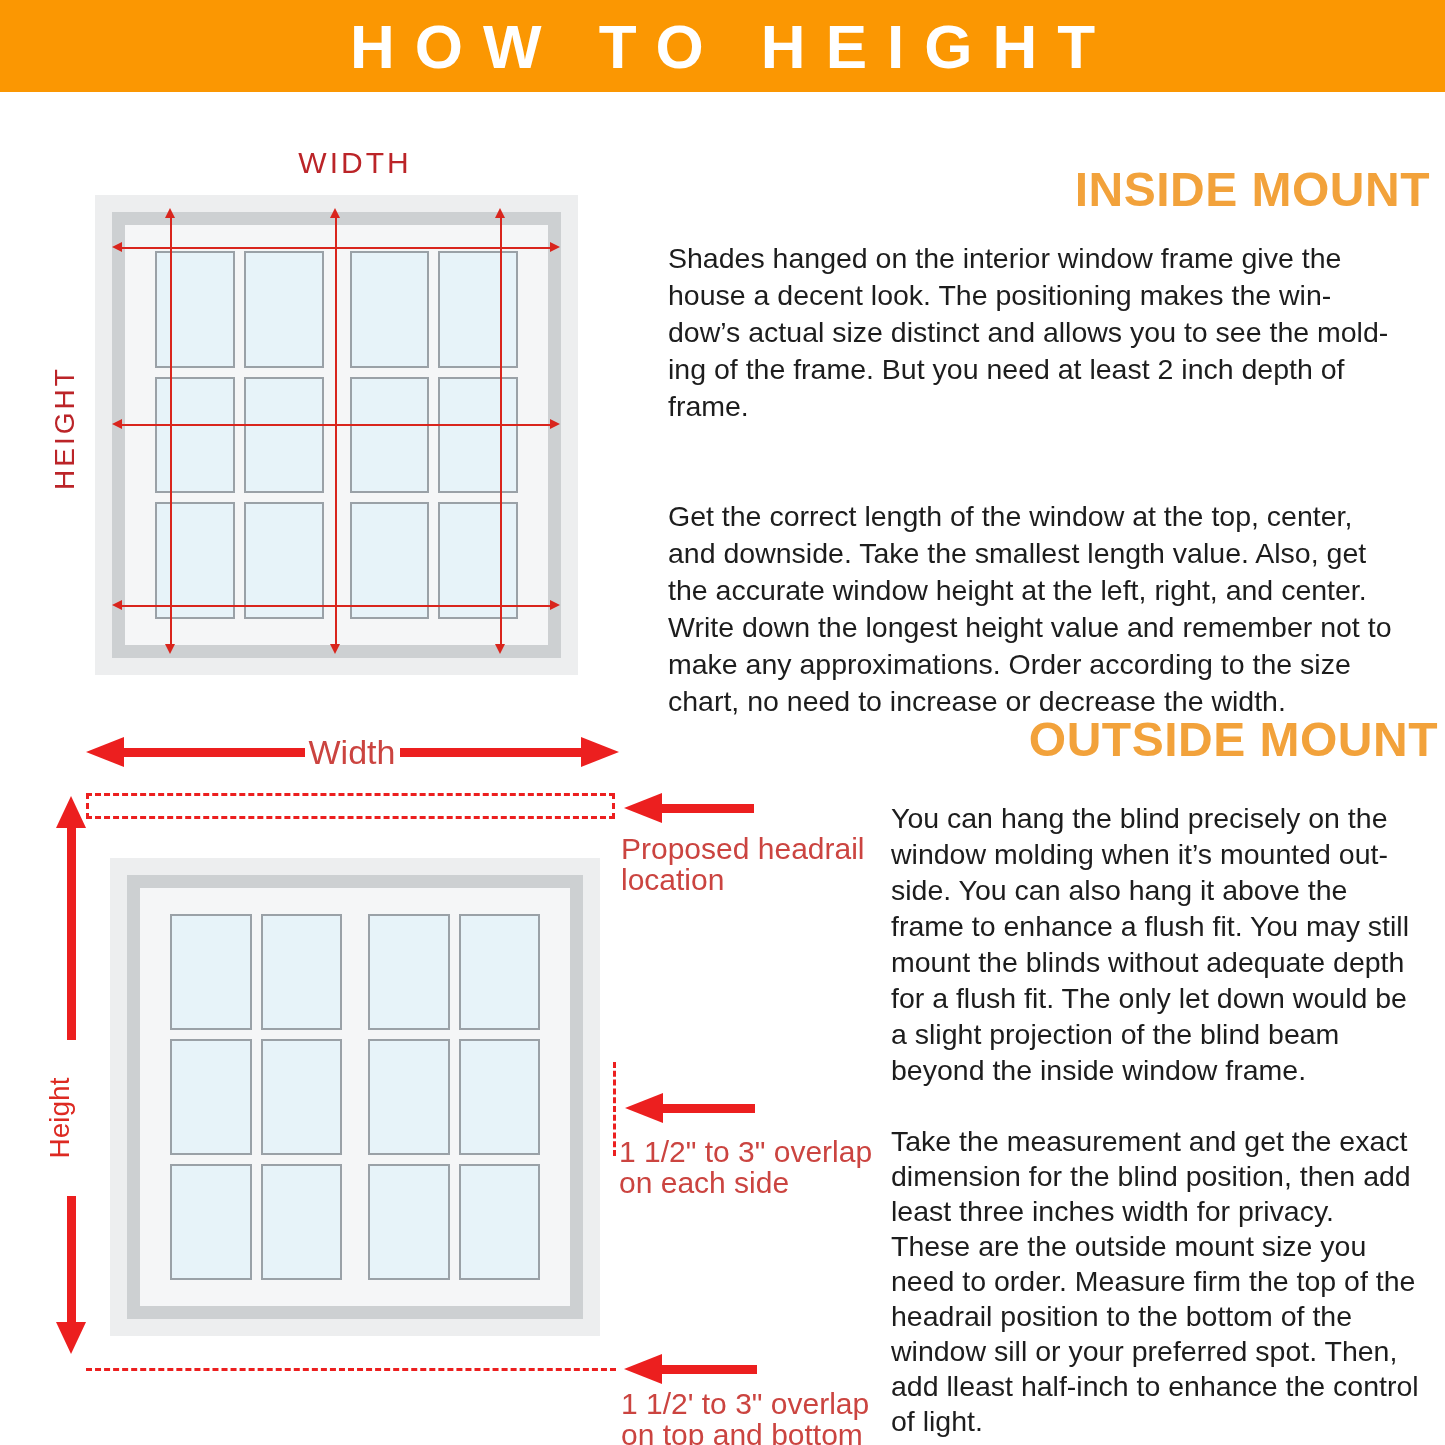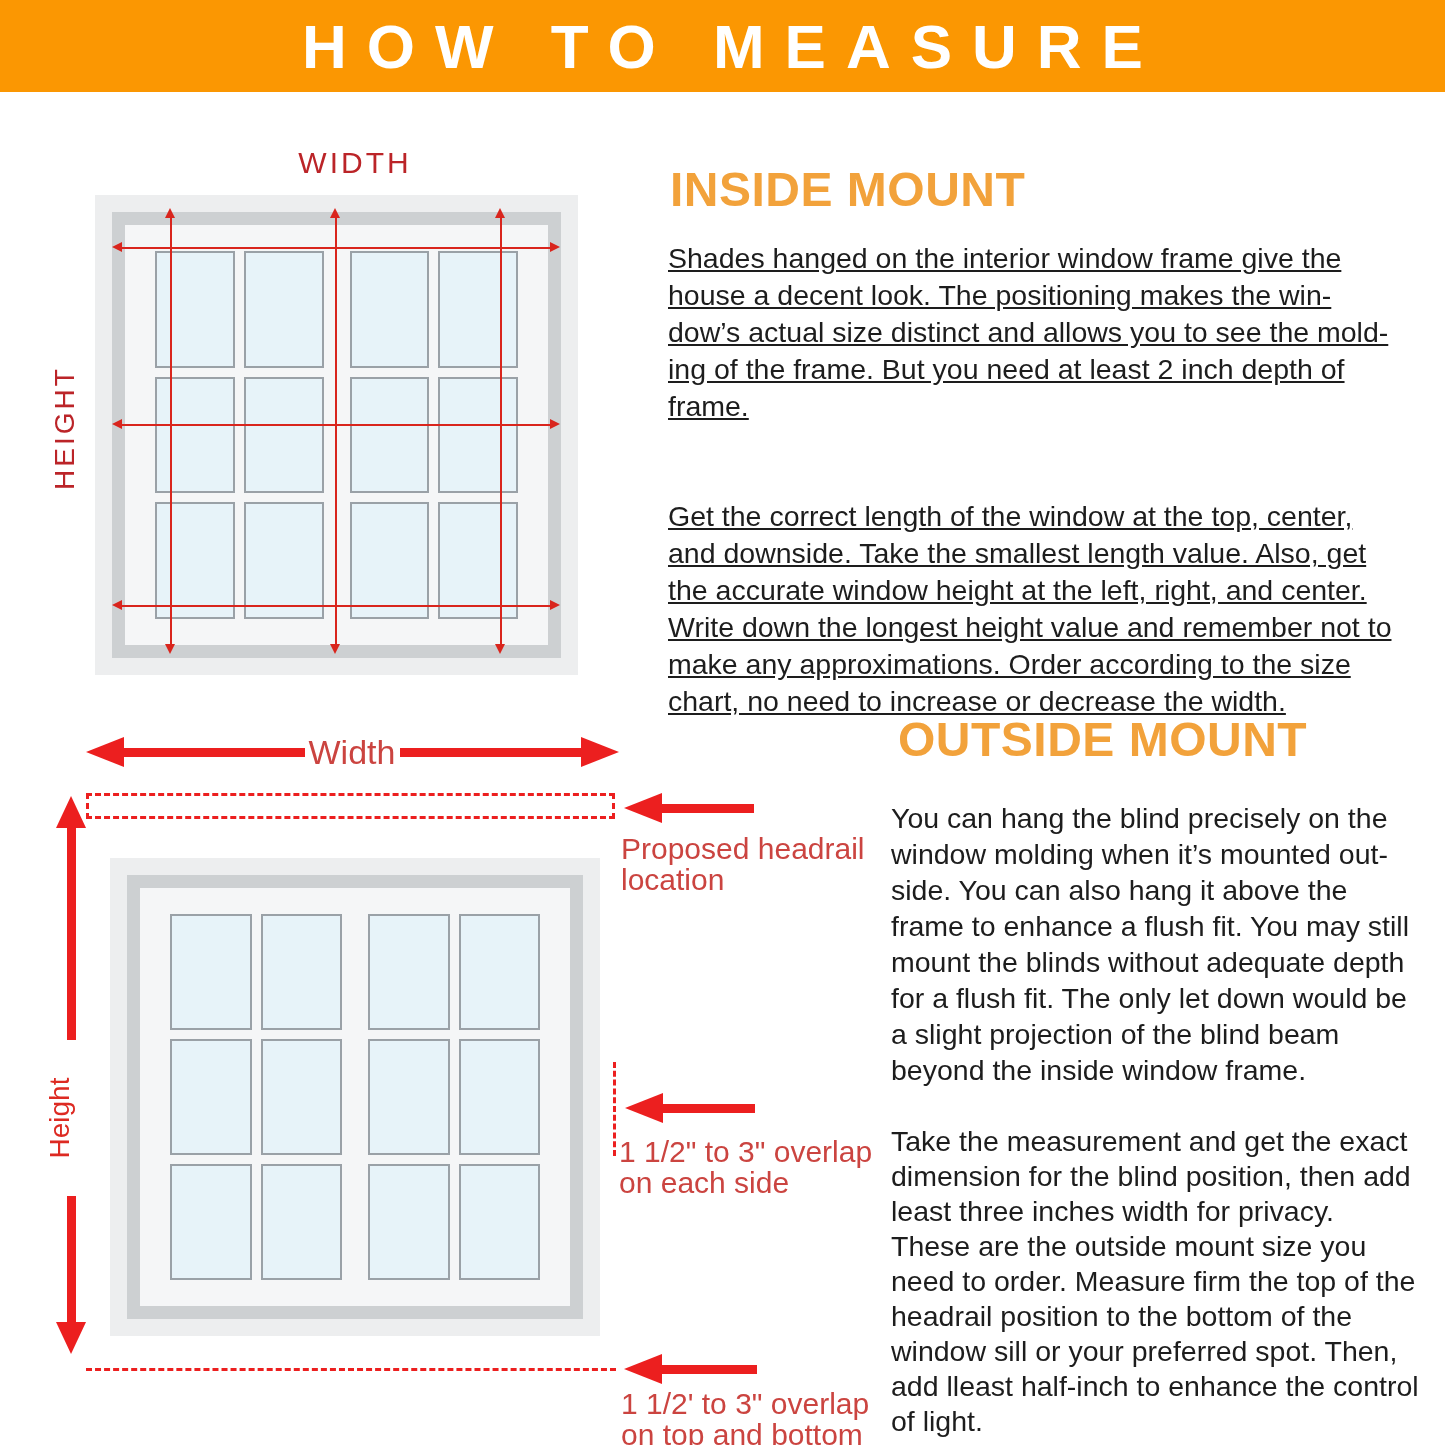--- a/index.html
+++ b/index.html
@@ -55,32 +55,32 @@
   .dash-rect{position:absolute;border:3px dashed var(--arrow-red);box-sizing:border-box;}
   .dash-v{position:absolute;width:0;border-left:3px dashed var(--arrow-red);}
   .dash-h{position:absolute;height:0;border-top:3px dashed var(--arrow-red);}
   
   .lbl-dark{position:absolute;color:var(--dark-red);font-size:30px;letter-spacing:3px;text-align:center;}
   .rot{transform:rotate(-90deg);}
   .lbl-red{position:absolute;color:var(--label-red);font-size:30px;line-height:31px;white-space:pre-line;}
   .lbl-width2{position:absolute;color:var(--label-red);font-size:34px;text-align:center;}
   .lbl-height2{position:absolute;color:#DD2A22;font-size:28px;text-align:center;}
   
-  .heading{position:absolute;color:var(--heading-orange);font-weight:bold;font-size:48px;text-align:left;letter-spacing:0.5px;white-space:nowrap;}
+  .heading{position:absolute;color:var(--heading-orange);font-weight:bold;font-size:48px;text-align:right;letter-spacing:0.5px;white-space:nowrap;}
   .para{position:absolute;color:var(--text-dark);font-size:28.5px;white-space:pre-line;}
-  .para-in{line-height:37px;text-decoration:underline;}
+  .para-in{line-height:37px;}
   .para-out{line-height:36px;margin-left:16px;}
 </style>
 </head>
 <body>
 
 <div class="canvas">
 
   <div class="banner">
-    <div class="banner-title">HOW TO MEASURE</div>
+    <div class="banner-title">HOW TO HEIGHT</div>
   </div>
 
   <div class="lbl-dark" style="left:255px;top:146px;width:200px;">WIDTH</div>
   <div class="lbl-dark rot" style="left:-19px;top:411px;width:170px;height:34px;font-size:28px;">HEIGHT</div>
 
   <div class="win" style="left:95px;top:195px;width:483px;height:480px;">
     <div class="win-mid">
       <div class="win-inner">
         <div class="sash">
             <div class="pane"></div>

